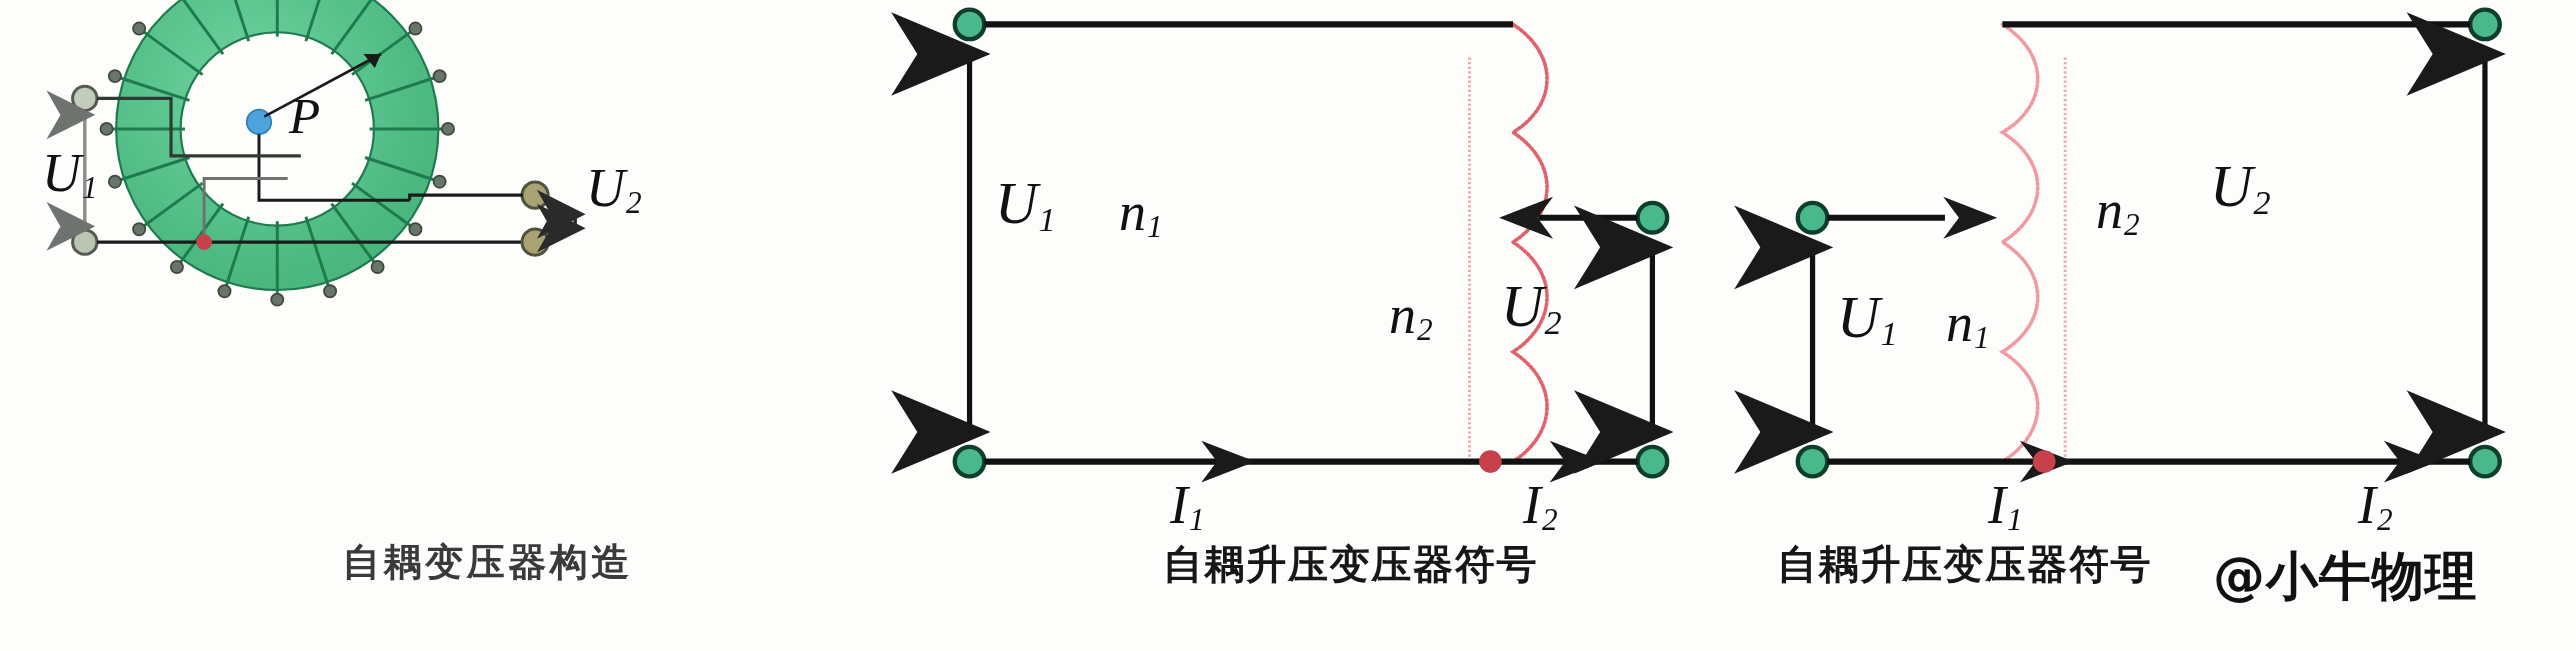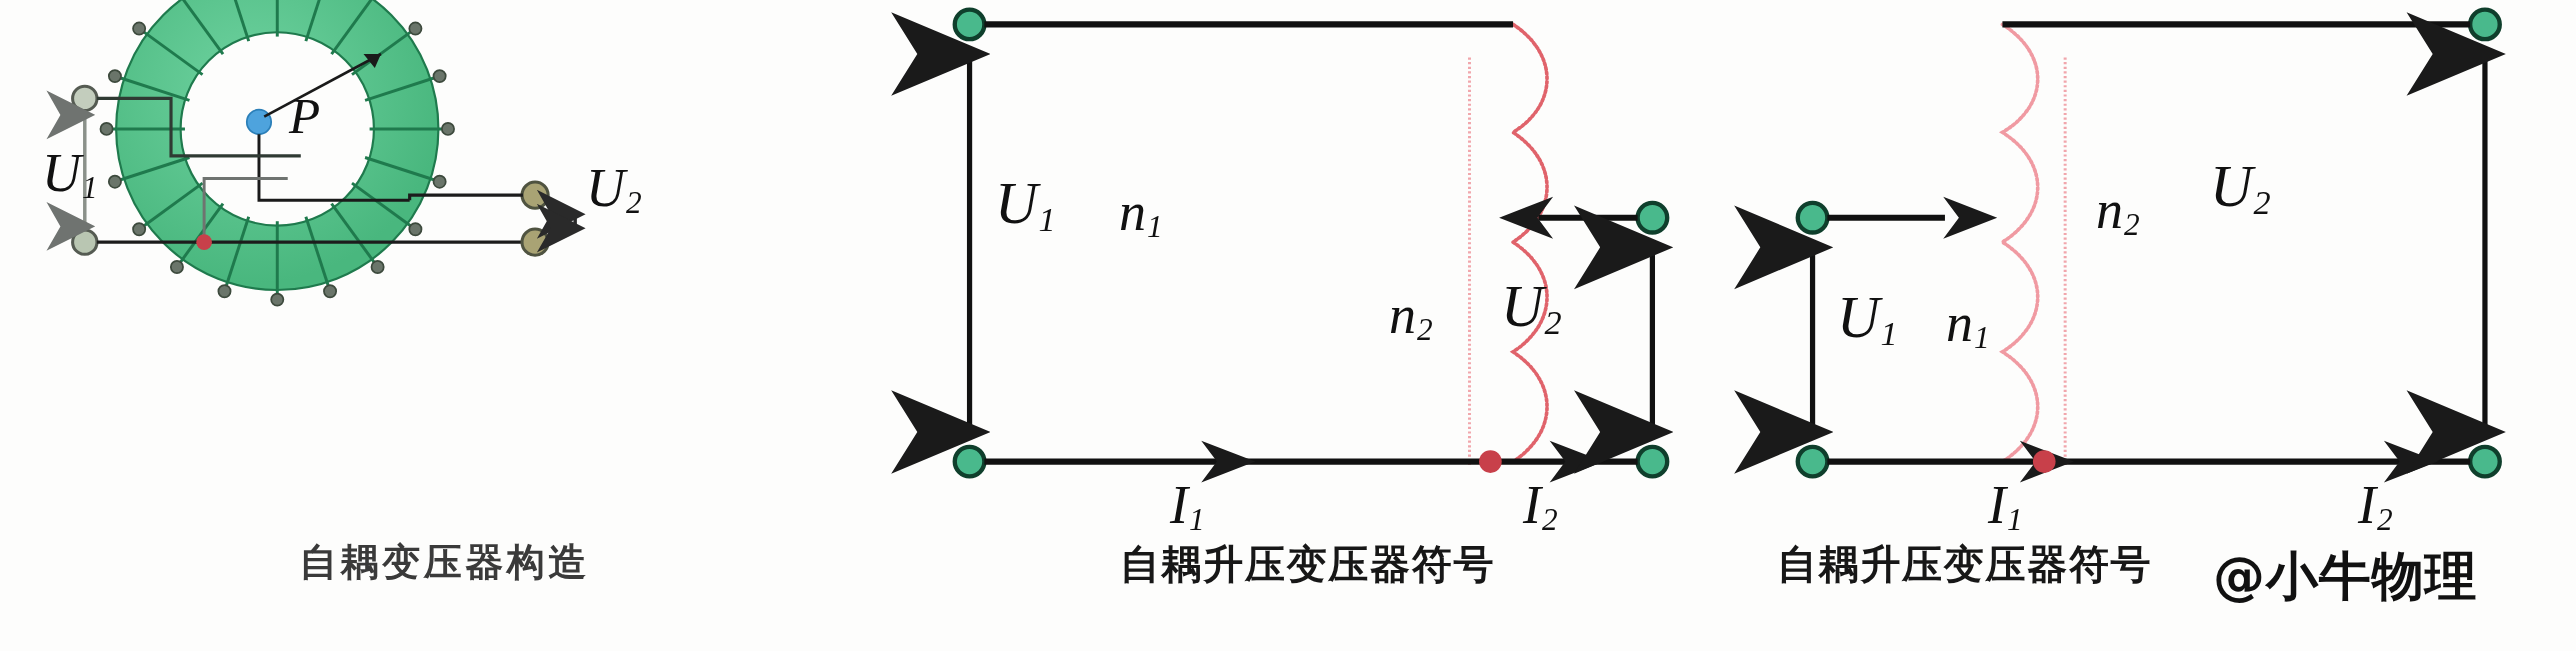--- a/index.html
+++ b/index.html
@@ -36,20 +36,21 @@
     left: 0;
     top: 537px;
     width: 100%;
     text-align: center;
     font-family: "DejaVu Sans", "Liberation Sans", sans-serif;
     font-size: 40px;
     font-weight: 700;
     letter-spacing: 1.7px;
     color: #171717;
     white-space: nowrap;
+    padding-left: 43px;
   }
   #panel-1 .caption { letter-spacing: 3.5px; font-size: 38px; color:#3a3a3a; }
   #panel-3 .caption { text-align: left; padding-left: 52px; }
 
   .mathlabel {
     position: absolute;
     font-family: "Liberation Serif", "DejaVu Serif", serif;
     font-style: italic;
     color: #111;
     white-space: nowrap;

